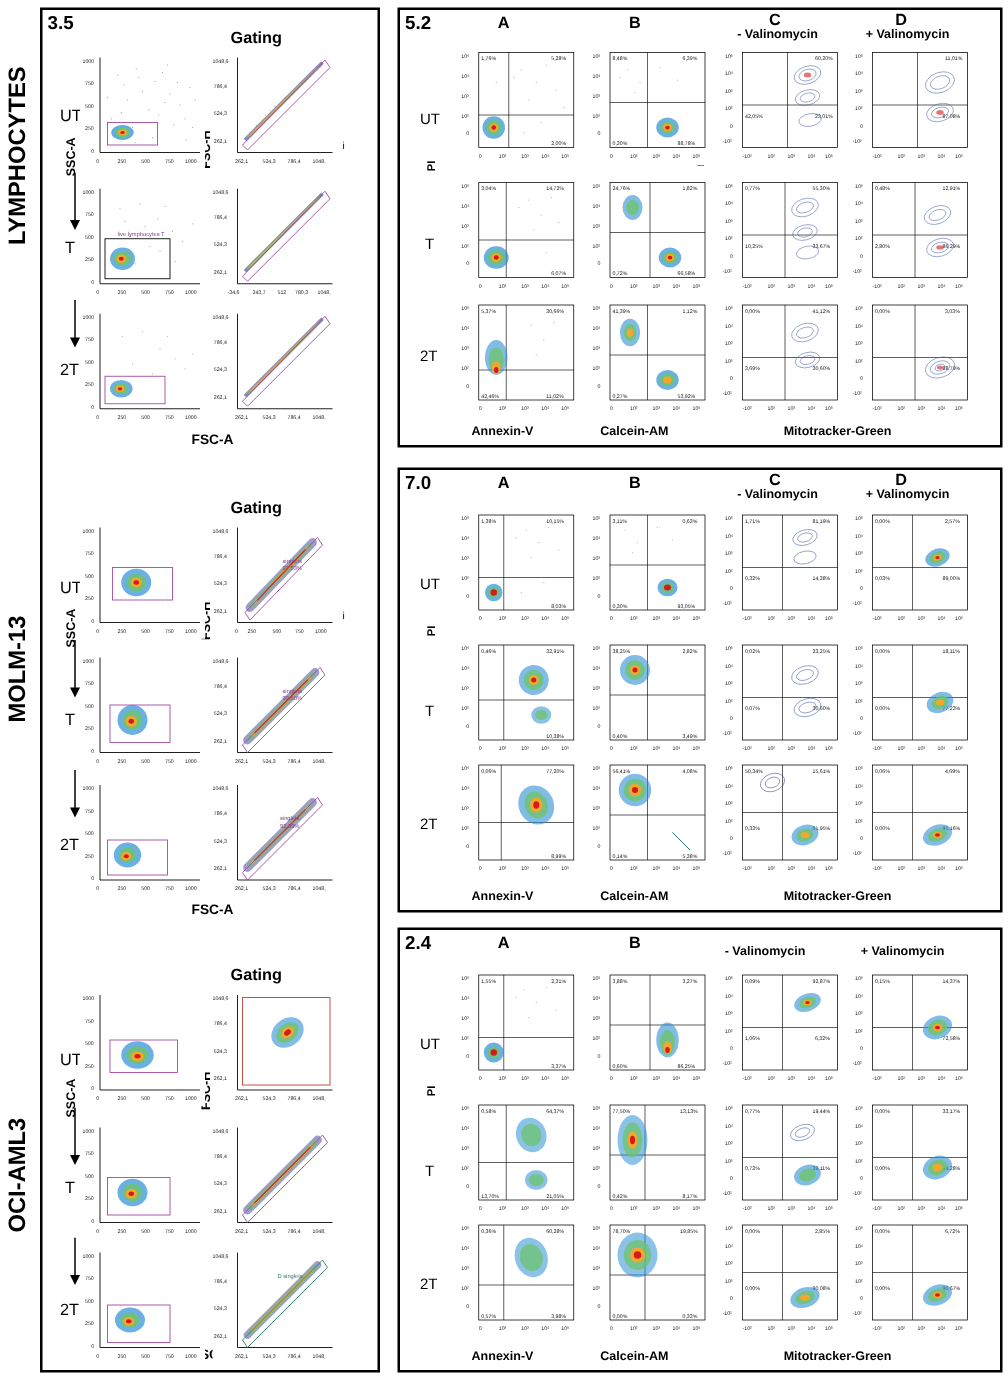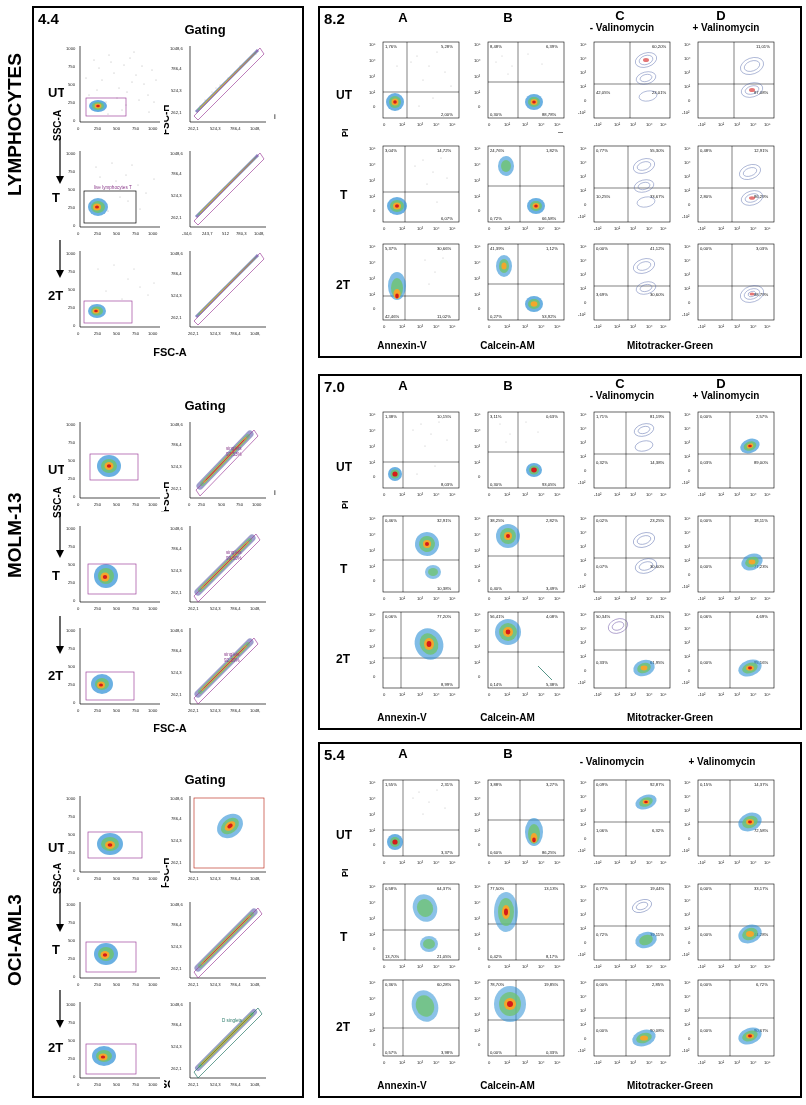--- a/index.html
+++ b/index.html
@@ -1,19 +1,19 @@
 <!DOCTYPE html>
 <html><head>
 <meta charset="utf-8">
 <style>
   html,body{margin:0;padding:0;background:#ffffff;}
   body{width:806px;height:1105px;position:relative;font-family:"Liberation Sans",sans-serif;color:#000;}
   .panel{position:absolute;border:2px solid #000;box-sizing:border-box;background:#fff;}
   .panel-label{position:absolute;font-weight:bold;font-size:15px;}
-  .rowlabel{position:absolute;font-weight:bold;font-size:13px;}
+  .rowlabel{position:absolute;font-weight:normal;font-size:13px;}
   .vert{position:absolute;font-weight:bold;writing-mode:vertical-rl;transform:rotate(180deg);text-align:center;}
   .axis-x{position:absolute;font-size:9px;font-weight:bold;text-align:center;}
   .axis-y{position:absolute;font-size:8px;font-weight:bold;writing-mode:vertical-rl;transform:rotate(180deg);text-align:center;}
   .col-title{position:absolute;font-size:11px;font-weight:bold;text-align:center;}
   .gating-title{position:absolute;font-size:13px;font-weight:bold;text-align:center;}
   .plot{position:absolute;box-sizing:border-box;background:#fff;}
   .plot svg{display:block;}
   .tick{font-size:4.2px;fill:#222;font-family:"Liberation Sans",sans-serif;}
   .qlab{font-size:4.2px;fill:#111;font-family:"Liberation Sans",sans-serif;}
   .glab{font-size:4.6px;fill:#8a3a8a;font-family:"Liberation Sans",sans-serif;}
@@ -21,21 +21,21 @@
   .arrow{position:absolute;}
 </style>
 </head>
 <body>
 
 <div class="vert" style="left:4px;top:30px;height:190px;font-size:19px;">LYMPHOCYTES</div>
 <div class="vert" style="left:4px;top:460px;height:150px;font-size:19px;">MOLM-13</div>
 <div class="vert" style="left:4px;top:860px;height:160px;font-size:19px;">OCI-AML3</div>
 
 <div class="panel" style="left:32px;top:6px;width:272px;height:1092px;"></div>
-<div class="panel-label" style="left:38px;top:10px;">4.4</div>
+<div class="panel-label" style="left:38px;top:10px;">3.5</div>
 
 <div class="gating-title" style="left:150px;top:22px;width:110px;">Gating</div>
 
 <div class="rowlabel" style="left:48px;top:85px;">UT</div>
 <div class="rowlabel" style="left:52px;top:190px;">T</div>
 <div class="rowlabel" style="left:48px;top:288px;">2T</div>
 
 <div class="axis-y" style="left:52px;top:95px;height:60px;font-size:10px;">SSC-A</div>
 <div class="axis-y" style="left:160px;top:95px;height:50px;font-size:10px;">FSC-H</div>
 <div class="axis-x" style="left:130px;top:346px;width:80px;font-size:11px;">FSC-A</div>
@@ -571,21 +571,21 @@
     </g>
     <path d="M28 72 L84 16" stroke="#3b3b9a" stroke-width="6" opacity="0.5" fill="none" stroke-linecap="round"></path>
     <path d="M30 70 L82 18" stroke="#6ec36e" stroke-width="3.5" opacity="0.75" fill="none" stroke-linecap="round"></path>
     <path d="M32 68 L80 20" stroke="#f2a72c" stroke-width="1.8" opacity="0.9" fill="none" stroke-linecap="round"></path>
     <path d="M24 76 L88 12 L92 18 L28 82 Z" fill="none" stroke="#2a7a6a" stroke-width="0.7"></path>
     <text class="glabg" x="52" y="26">D singlets</text>
   </svg>
 </div>
 
 <div class="panel" style="left:318px;top:6px;width:484px;height:352px;"></div>
-<div class="panel-label" style="left:324px;top:10px;">8.2</div>
+<div class="panel-label" style="left:324px;top:10px;">5.2</div>
 <div class="col-title" style="left:388px;top:10px;width:30px;font-size:13px;">A</div>
 <div class="col-title" style="left:493px;top:10px;width:30px;font-size:13px;">B</div>
 <div class="col-title" style="left:605px;top:8px;width:30px;font-size:13px;">C</div>
 <div class="col-title" style="left:706px;top:8px;width:30px;font-size:13px;">D</div>
 <div class="col-title" style="left:572px;top:22px;width:100px;font-size:10px;">- Valinomycin</div>
 <div class="col-title" style="left:676px;top:22px;width:100px;font-size:10px;">+ Valinomycin</div>
 <div class="rowlabel" style="left:336px;top:88px;font-size:12px;">UT</div>
 <div class="rowlabel" style="left:340px;top:188px;font-size:12px;">T</div>
 <div class="rowlabel" style="left:336px;top:278px;font-size:12px;">2T</div>
 <div class="axis-y" style="left:340px;top:122px;height:22px;font-size:9px;">PI</div>
@@ -1419,21 +1419,21 @@
     <g>
         <ellipse cx="68" cy="62" rx="12" ry="8" fill="#2b8fd6" opacity="0.6" transform="rotate(-20 68 62)"></ellipse>
         <ellipse cx="68" cy="62" rx="8" ry="5" fill="#6ec36e" opacity="0.8" transform="rotate(-20 68 62)"></ellipse>
         <ellipse cx="68" cy="62" rx="4" ry="2.6" fill="#f2a72c"></ellipse>
         <ellipse cx="68" cy="62" rx="2" ry="1.4" fill="#d41b1b"></ellipse>
       </g>
   </svg>
 </div>
 
 <div class="panel" style="left:318px;top:742px;width:484px;height:356px;"></div>
-<div class="panel-label" style="left:324px;top:746px;">5.4</div>
+<div class="panel-label" style="left:324px;top:746px;">2.4</div>
 <div class="col-title" style="left:388px;top:746px;width:30px;font-size:13px;">A</div>
 <div class="col-title" style="left:493px;top:746px;width:30px;font-size:13px;">B</div>
 <div class="col-title" style="left:562px;top:756px;width:100px;font-size:10px;">- Valinomycin</div>
 <div class="col-title" style="left:672px;top:756px;width:100px;font-size:10px;">+ Valinomycin</div>
 <div class="rowlabel" style="left:336px;top:828px;font-size:12px;">UT</div>
 <div class="rowlabel" style="left:340px;top:930px;font-size:12px;">T</div>
 <div class="rowlabel" style="left:336px;top:1020px;font-size:12px;">2T</div>
 <div class="axis-y" style="left:340px;top:862px;height:22px;font-size:9px;">PI</div>
 <div class="axis-y" style="left:556px;top:796px;height:82px;font-size:8px;">Mitotracker-Red</div>
 <div class="axis-x" style="left:367px;top:1080px;width:70px;font-size:10px;">Annexin-V</div>

